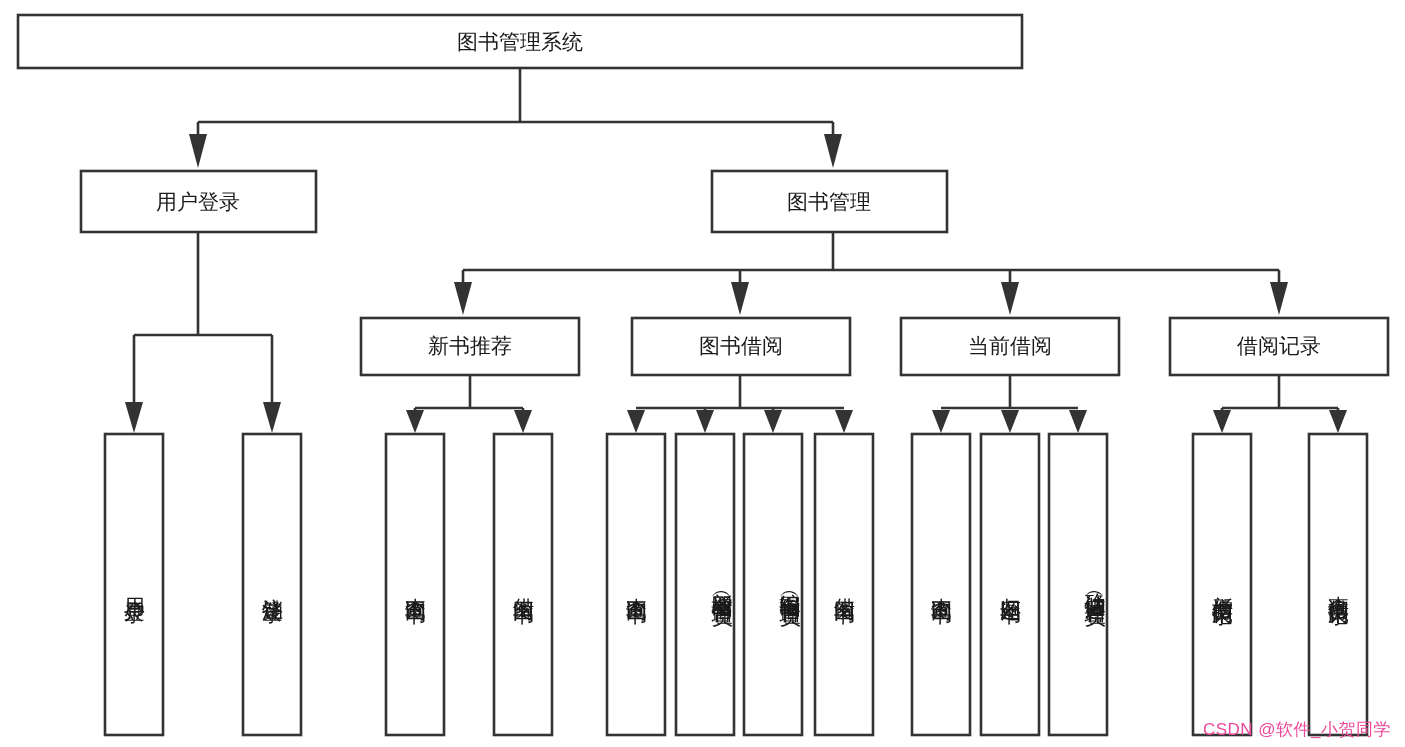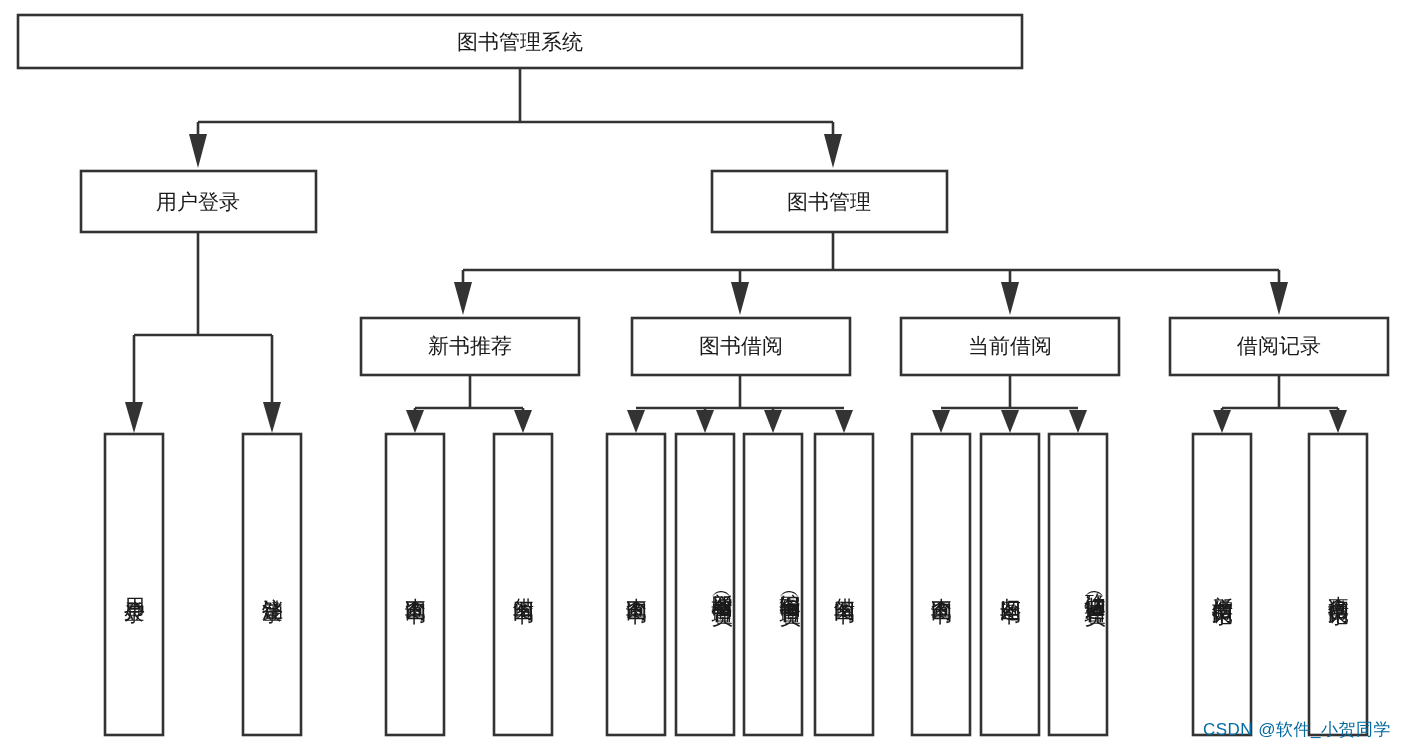--- a/index.html
+++ b/index.html
@@ -59,21 +59,21 @@
     align-items: center;
     justify-content: center;
     pointer-events: none;
   }
   .watermark {
     position: absolute;
     right: 14px;
     bottom: 6px;
     font-family: "Liberation Sans", "DejaVu Sans", sans-serif;
     font-size: 17px;
-    color: #0369a1;
+    color: #ec4899;
     letter-spacing: 0.5px;
     white-space: nowrap;
   }
 </style>
 </head>
 <body>
 
 <div id="diagram-root">
 
   <svg class="diagram-canvas" viewBox="0 0 1405 747">

